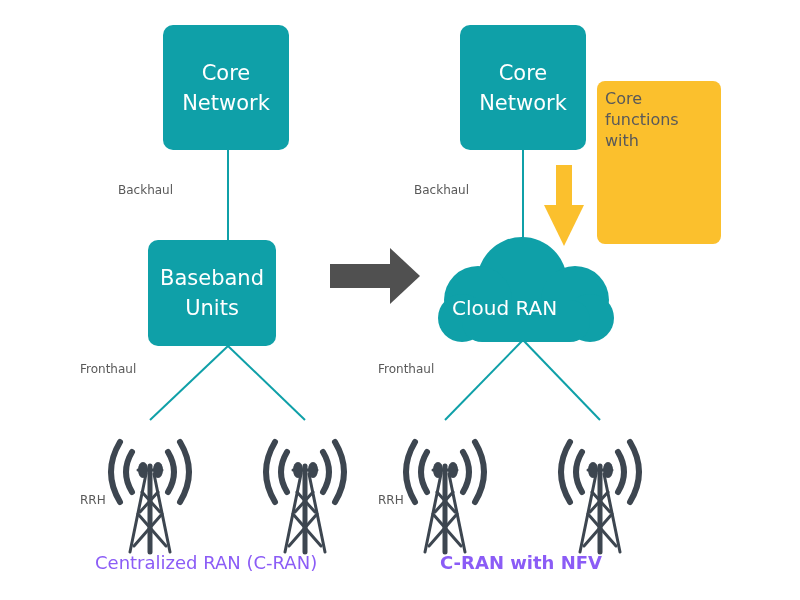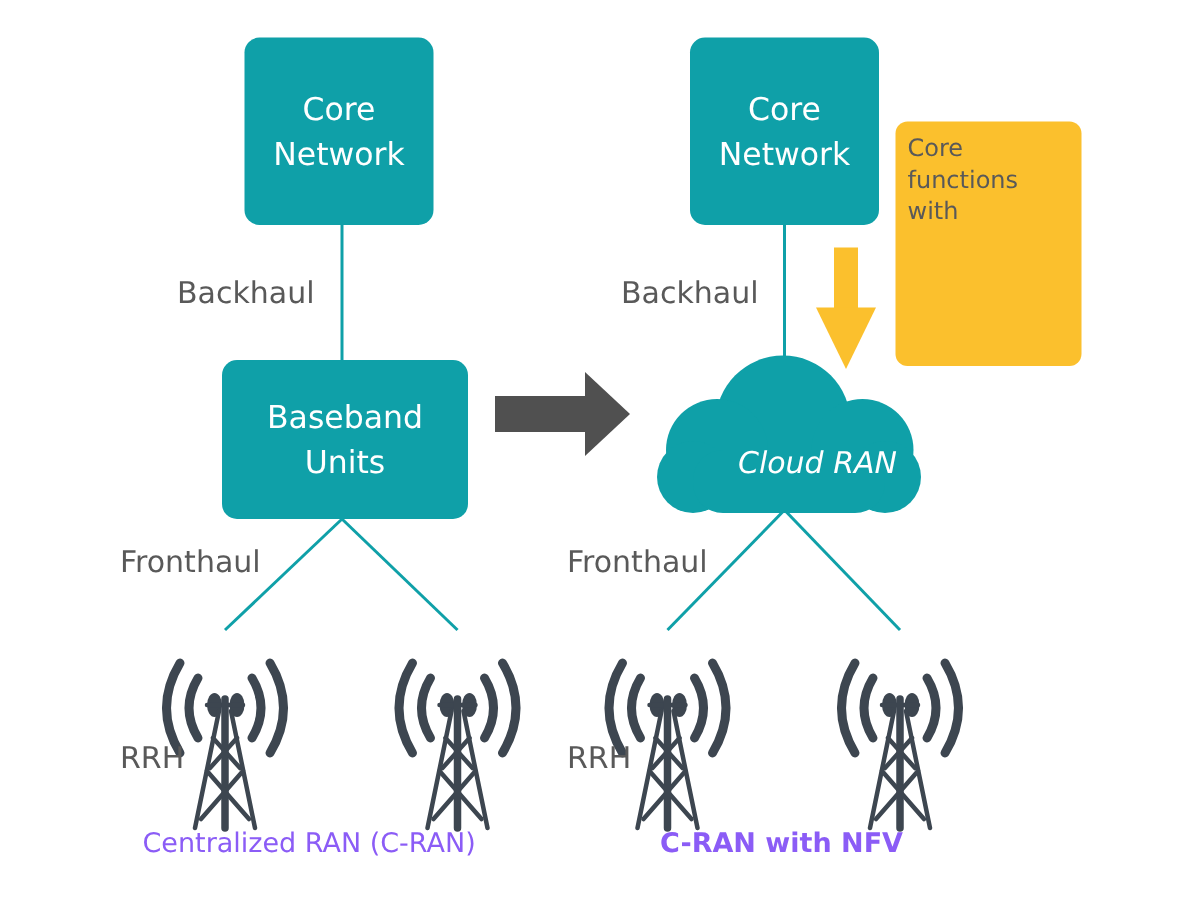--- a/index.html
+++ b/index.html
@@ -1,22 +1,22 @@
 <!DOCTYPE html>
 <html><head>
 <meta charset="utf-8">
 <style>
   html, body { margin:0; padding:0; background:#ffffff; }
   body { width:800px; height:600px; position:relative; overflow:hidden; font-family:"DejaVu Sans", sans-serif; }
   .box { position:absolute; background:#0fa0a8; border-radius:10px; color:#fff; display:flex; align-items:center; justify-content:center; text-align:center; font-size:21px; line-height:30px; }
-  .label { position:absolute; color:#595959; font-size:20px; }
+  .label { position:absolute; color:#595959; font-size:12px; }
   .caption { position:absolute; color:#8b5cf6; font-size:18px; }
   .note { position:absolute; background:#fbc02d; border-radius:8px; color:#595959; font-size:16px; line-height:21px; padding:7px 8px; box-sizing:border-box; }
   svg.layer { position:absolute; left:0; top:0; }
-  .cloud-text { position:absolute; color:#fff; font-size:20px; text-align:right;font-style:italic; }
+  .cloud-text { position:absolute; color:#fff; font-size:20px; text-align:left; }
 </style>
 </head>
 <body>
 
 <svg class="layer" width="800" height="600">
 
   <line x1="228" y1="150" x2="228" y2="240" stroke="#0fa0a8" stroke-width="2"></line>
   <line x1="228" y1="346" x2="150" y2="420" stroke="#0fa0a8" stroke-width="2"></line>
   <line x1="228" y1="346" x2="305" y2="420" stroke="#0fa0a8" stroke-width="2"></line>
 
@@ -111,21 +111,21 @@
     </g>
 </svg>
 
 <div class="box" style="left:163px;top:25px;width:126px;height:125px;">
   <div>
       <div>Core</div>
       <div>Network</div>
     </div>
 </div>
 <div class="label" style="left:118px;top:183px;">Backhaul</div>
-<div class="box" style="left:148px;top:240px;width:164px;height:106px;">
+<div class="box" style="left:148px;top:240px;width:128px;height:106px;">
   <div>
       <div>Baseband</div>
       <div>Units</div>
     </div>
 </div>
 <div class="label" style="left:80px;top:362px;">Fronthaul</div>
 <div class="label" style="left:80px;top:493px;">RRH</div>
 <div class="caption" style="left:95px;top:552px;">Centralized RAN (C-RAN)</div>
 
 <div class="box" style="left:460px;top:25px;width:126px;height:125px;">

